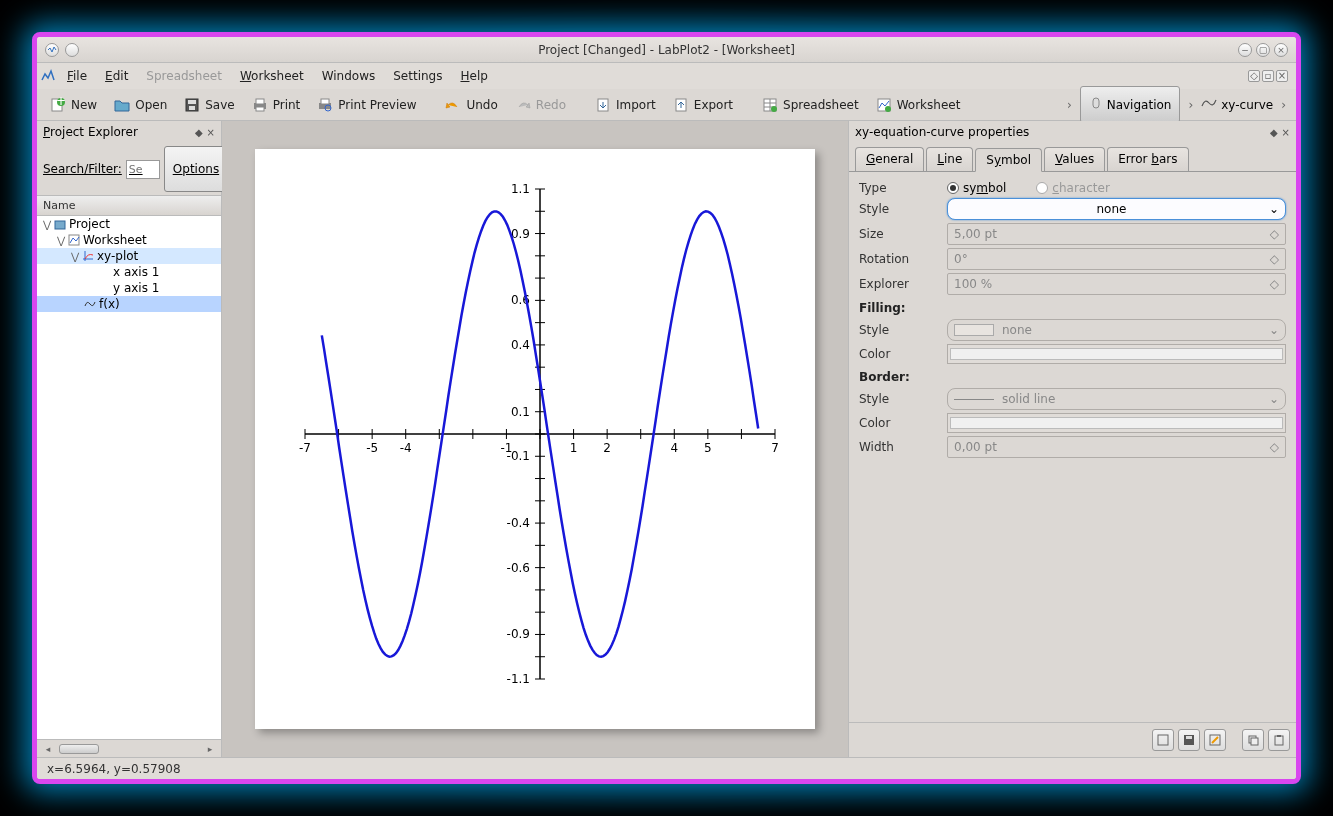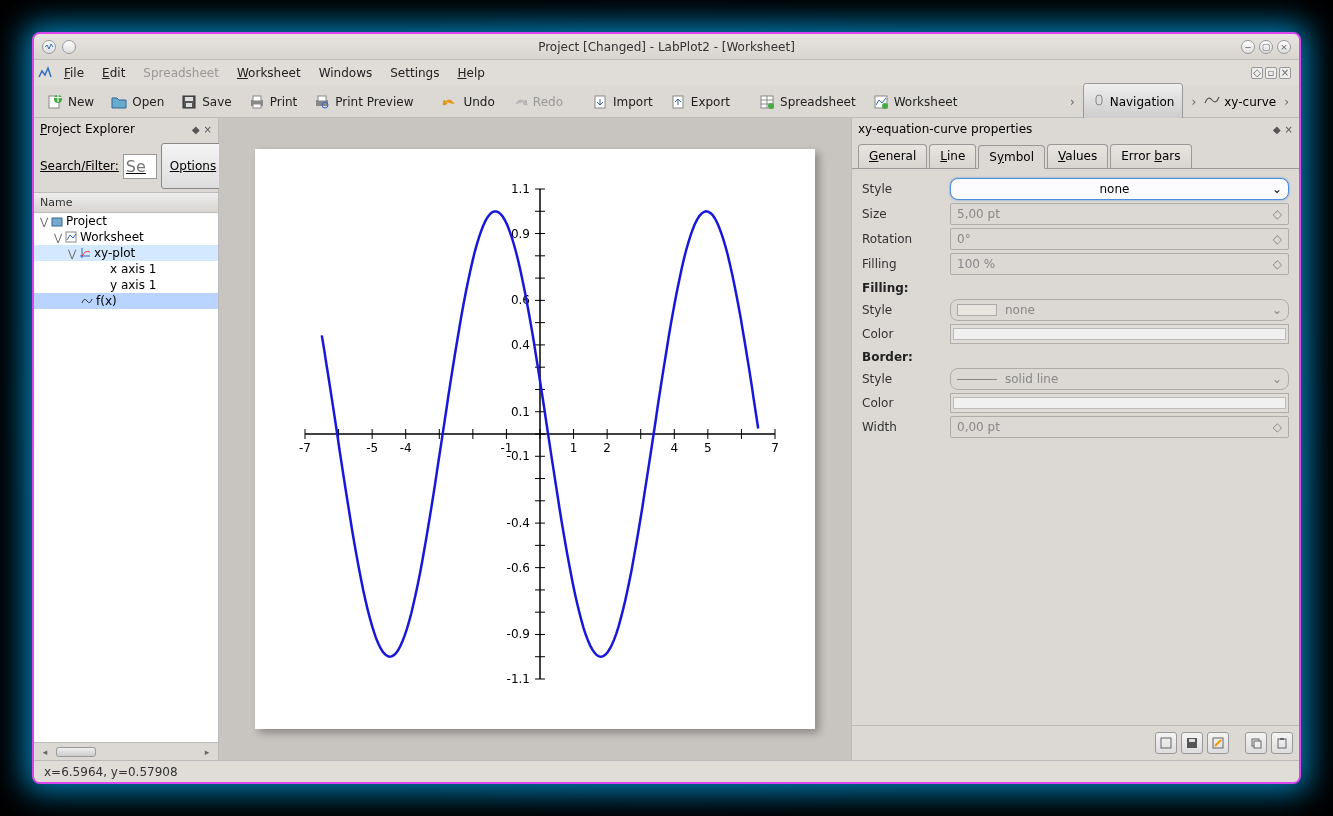--- a/index.html
+++ b/index.html
@@ -1,18 +1,18 @@
 <!DOCTYPE html>
 <html><head>
 <meta charset="utf-8">
 <style>
 * { box-sizing: border-box; margin: 0; padding: 0; font-family: "DejaVu Sans", sans-serif; font-size: 12px; }
 body { background: #000; width: 1333px; height: 816px; position: relative; }
 .glow { position: absolute; inset: 0; background: radial-gradient(ellipse at center, rgba(0,180,255,0.6) 0%, rgba(0,180,255,0) 70%); filter: blur(20px); }
-.window { position: absolute; left: 32px; top: 32px; width: 1269px; height: 752px; background: #e0dcd8; border-radius: 8px; border: 2px solid #d946ef; box-shadow: 0 0 30px 8px rgba(0,180,255,0.7); display: flex; flex-direction: column; overflow: hidden; }
+.window { position: absolute; left: 32px; top: 32px; width: 1269px; height: 752px; background: #e0dcd8; border-radius: 8px; border: 5px solid #d946ef; box-shadow: 0 0 30px 8px rgba(0,180,255,0.7); display: flex; flex-direction: column; overflow: hidden; }
 
 
 .titlebar { height: 26px; display: flex; align-items: center; padding: 0 8px; background: linear-gradient(to bottom, #e8e4e0, #d8d4d0); border-bottom: 1px solid #bbb; position: relative; }
 .titlebar .left-icons { display: flex; gap: 6px; align-items: center; }
 .titlebar .title-text { position: absolute; left: 50%; transform: translateX(-50%); color: #333; }
 .titlebar .right-icons { margin-left: auto; display: flex; gap: 4px; }
 .circle-btn { width: 14px; height: 14px; border-radius: 50%; border: 1px solid #999; background: linear-gradient(to bottom, #fff, #ddd); display:flex; align-items:center; justify-content:center; font-size:9px; color:#666;}
 
 
 .menubar { height: 26px; display: flex; align-items: center; padding: 0 4px; gap: 2px; }
@@ -36,21 +36,21 @@
 
 .main { flex: 1; display: flex; min-height: 0; }
 
 
 .explorer { width: 185px; background: #dcd8d4; border-right: 1px solid #bbb; display: flex; flex-direction: column; }
 .panel-title { padding: 4px 6px; display: flex; align-items: center; justify-content: space-between; }
 .panel-title .pt-text u { text-decoration: underline; }
 .panel-btns { display:flex; gap:4px; }
 .panel-btns span { font-size:10px; color:#555; }
 .search-row { padding: 3px 6px; display: flex; align-items: center; gap: 4px; text-decoration: underline; }
-.search-row input { width: 34px; border: 1px solid #999; padding: 2px; font-size: 16px; background: #fff; }
+.search-row input { width: 34px; border: 1px solid #999; padding: 2px; font-size: 11px; background: #fff; }
 .options-btn { border: 1px solid #888; background: linear-gradient(to bottom, #f4f4f4, #ddd); padding: 15px 8px; border-radius: 3px; }
 .tree-header { background: linear-gradient(to bottom, #eee, #d8d4d0); border-top:1px solid #bbb; border-bottom:1px solid #bbb; padding: 3px 6px; font-size: 11px; color:#333;}
 .tree { flex: 1; background: #fff; overflow: auto; }
 .tree-row { display: flex; align-items: center; padding: 1px 4px; white-space: nowrap; font-size:12px; }
 .tree-row.sel-plot { background: #d4e8ff; }
 .tree-row.sel-fx { background: #b8d4ff; }
 .tw { display:inline-block; width:12px; text-align:center; color:#666; font-size:10px;}
 .ti { width:14px; height:14px; margin-right:2px; display:inline-flex; align-items:center; justify-content:center;}
 .scroll-bottom { height:18px; background:#dcd8d4; border-top:1px solid #bbb; display:flex; align-items:center; padding:0 4px;}
 .scroll-bottom .thumb { width:40px; height:10px; background:linear-gradient(to bottom,#eee,#ccc); border:1px solid #999; border-radius:3px; margin-left:4px;}
@@ -407,20 +407,33 @@
       </div>
       <div class="tabs">
         <div class="tab"><u>G</u>eneral</div>
         <div class="tab"><u>L</u>ine</div>
         <div class="tab active">S<u>y</u>mbol</div>
         <div class="tab"><u>V</u>alues</div>
         <div class="tab">Error <u>b</u>ars</div>
       </div>
       <div class="prop-body">
         <div class="prop-row">
+          <label>Type</label>
+          <div class="ctrl radio-group">
+            <div class="radio">
+                <span class="dot on"></span>
+                <span>sy<u>m</u>bol</span>
+              </div>
+            <div class="radio disabled">
+                <span class="dot"></span>
+                <span><u>c</u>haracter</span>
+              </div>
+          </div>
+        </div>
+        <div class="prop-row">
           <label>Style</label>
           <div class="ctrl">
               <div class="combo active">
                 <span style="margin:0 auto">none</span>
                 <span>⌄</span>
               </div>
             </div>
         </div>
         <div class="prop-row">
           <label>Size</label>
@@ -434,21 +447,21 @@
         <div class="prop-row">
           <label>Rotation</label>
           <div class="ctrl">
               <div class="spin">
                 <span>0°</span>
                 <span>◇</span>
               </div>
             </div>
         </div>
         <div class="prop-row">
-          <label>Filling</label>
+          <label>Explorer</label>
           <div class="ctrl">
               <div class="spin">
                 <span>100 %</span>
                 <span>◇</span>
               </div>
             </div>
         </div>
 
         <div class="section-h">Filling:</div>
         <div class="prop-row">

